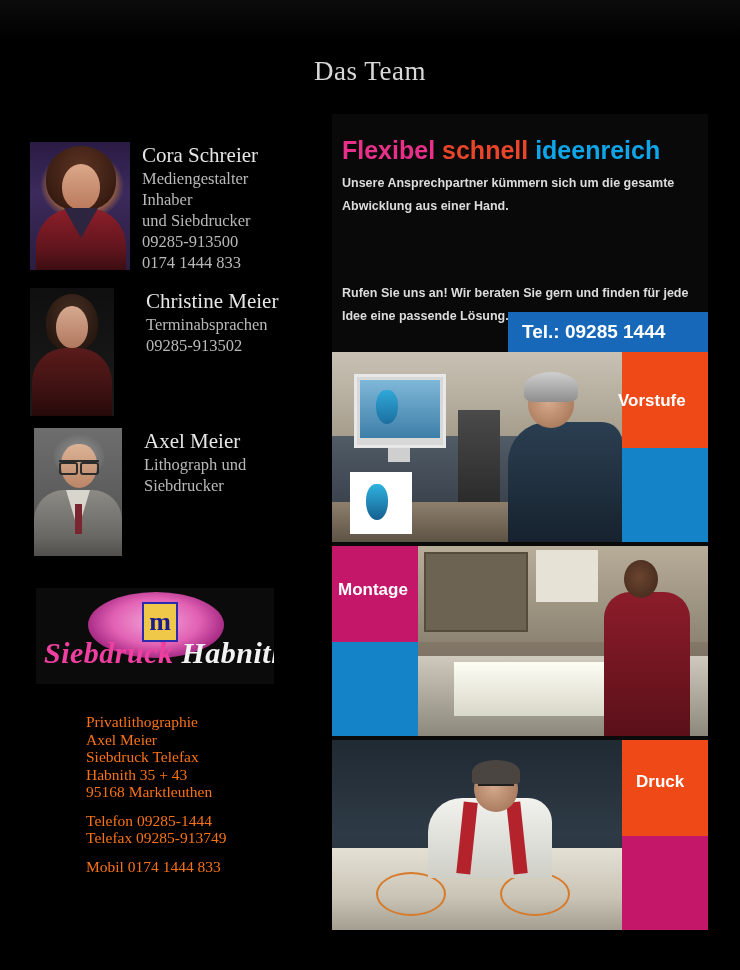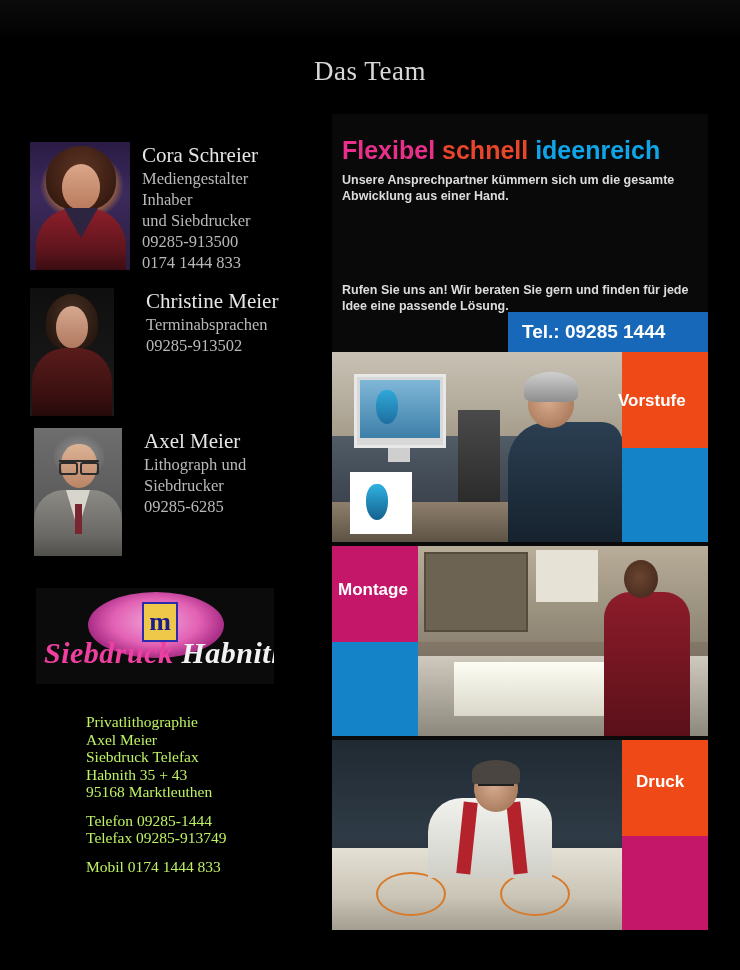--- a/index.html
+++ b/index.html
@@ -196,21 +196,21 @@
   }
   .logo-text .pink { color: #ef3fa0; }
   .logo-text .white { color: #f2f2f2; }
 
   
   .address {
     position: absolute;
     left: 86px; top: 713px;
     width: 230px;
     font-size: 15.5px;
-    color: #bef264;
+    color: #f97316;
     line-height: 17.5px;
   }
   .address .gap { height: 11px; }
 
   
   .right-panel {
     position: absolute;
     left: 332px; top: 114px;
     width: 376px; height: 808px;
     background: #0a0a0a;
@@ -233,21 +233,21 @@
   .promo-head .flex { color: #e8308a; margin-top: 40px; }
   .promo-head .schnell { color: #e8452a; }
   .promo-head .ideen { color: #0ea5e9; }
   .promo-p {
     position: absolute;
     left: 10px;
     width: 356px;
     font-family: "Liberation Sans", sans-serif;
     font-size: 12.5px;
     font-weight: bold;
-    line-height: 16px;
+    line-height: 23px;
     color: #dcdcdc;
   }
   #promo-p1 { top: 58px; }
   #promo-p2 { top: 100px; }
   #promo-p3 { top: 168px; }
 
   .tel-badge {
     position: absolute;
     left: 176px; top: 198px;
     width: 200px; height: 40px;
@@ -433,21 +433,20 @@
         <div class="face"></div>
         <div class="glasses"></div>
       <div class="body"></div>
         <div class="shirt"></div>
         <div class="tie"></div>
     </div>
     <div class="info" style="left:110px;">
       <div class="name">Axel Meier</div>
       <div class="line">Lithograph und</div>
       <div class="line">Siebdrucker</div>
-      <div class="line">09285-6285</div>
     </div>
   </div>
 
   <div class="logo-box">
     <div class="logo-ellipse"></div>
     <div class="logo-m-box">m</div>
     <div class="logo-text">
       <span class="pink">Siebdruck</span><span class="white"> Habnith</span>
     </div>
   </div>

